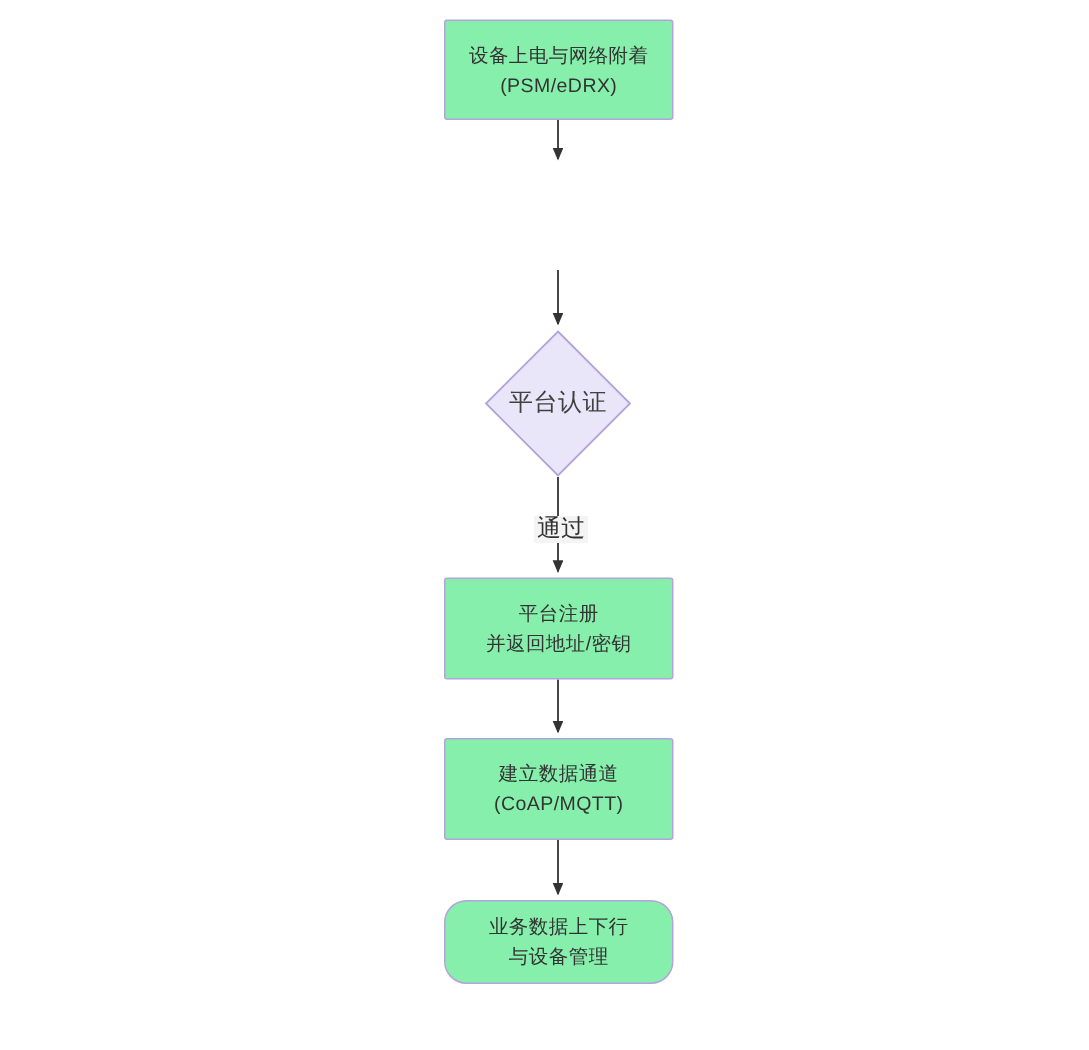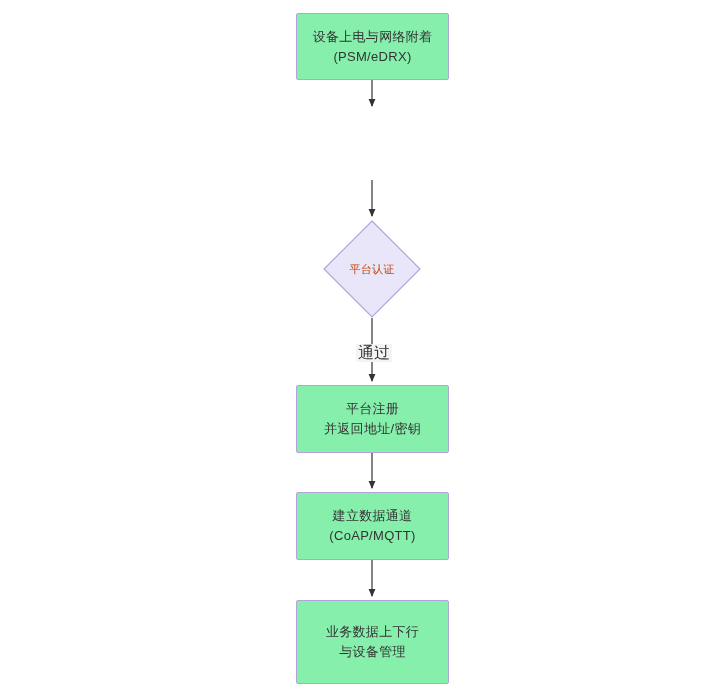--- a/index.html
+++ b/index.html
@@ -59,24 +59,24 @@
   }
   .decision .decision-label {
     position: absolute;
     left: 0;
     top: 0;
     width: 100%;
     height: 100%;
     display: flex;
     align-items: center;
     justify-content: center;
-    font-size: 11px;
+    font-size: 16px;
     line-height: 20px;
     text-align: center;
-    color: #c2410c;
+    color: #404040;
     letter-spacing: 0.3px;
   }
   .edge-label {
     position: absolute;
     background: #f4f4f4;
     color: #333333;
     font-size: 16px;
     line-height: 16px;
     padding: 1px 2px;
     text-align: center;
@@ -129,18 +129,18 @@
   <div class="node" style="left:296px; top:385px; width:153px; height:68px;">
     <div class="node-label">平台注册
 并返回地址/密钥</div>
   </div>
 
   <div class="node" style="left:296px; top:492px; width:153px; height:68px;">
     <div class="node-label">建立数据通道
 (CoAP/MQTT)</div>
   </div>
 
-  <div class="node" style="left:296px; top:600px; width:153px; height:84px;">
+  <div class="node" style="left:296px; top:600px; width:153px; height:56px;border-radius:15px;">
     <div class="node-label">业务数据上下行
 与设备管理</div>
   </div>
 
 </div>
 
 </body></html>

